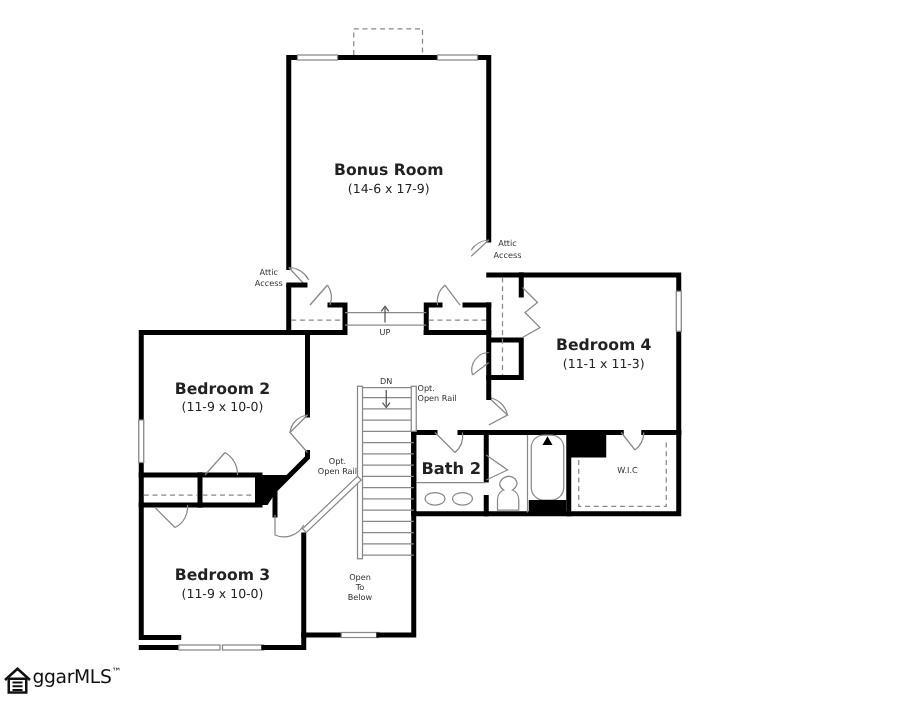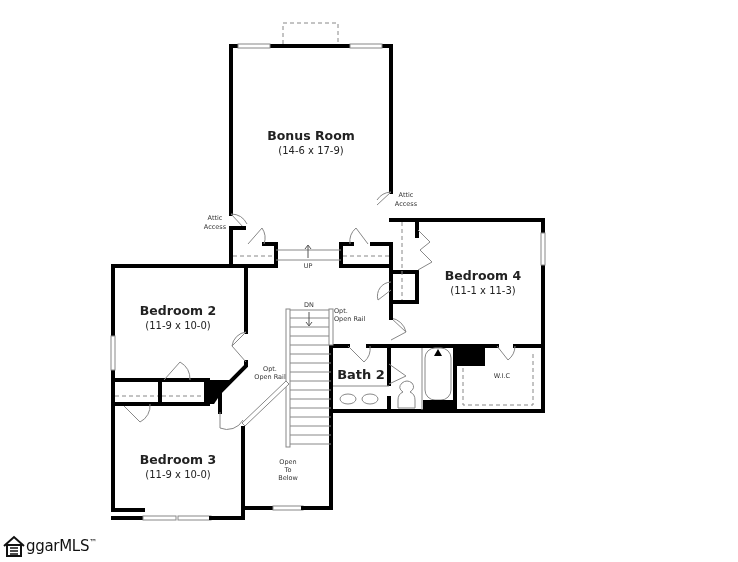--- a/index.html
+++ b/index.html
@@ -9,21 +9,21 @@
   .wall-fill { fill: #000; stroke: none; }
   .thin { stroke: #888; stroke-width: 1; fill: none; }
   .thin-dk { stroke: #555; stroke-width: 1; fill: none; }
   .dash { stroke: #888; stroke-width: 1; fill: none; stroke-dasharray: 4 3; }
   .win { fill: #fff; stroke: #888; stroke-width: 1; }
   .room-name { font-family: "DejaVu Sans", sans-serif; font-size: 12.5px; font-weight: 600; fill: #222; text-anchor: middle; }
   .room-dim { font-family: "DejaVu Sans", sans-serif; font-size: 10px; fill: #222; text-anchor: middle; }
   .note { font-family: "DejaVu Sans", sans-serif; font-size: 6.5px; fill: #333; text-anchor: middle; }
   .note-l { font-family: "DejaVu Sans", sans-serif; font-size: 6.5px; fill: #333; text-anchor: start; }
   .bath-name { font-family: "DejaVu Sans", sans-serif; font-size: 13px; font-weight: 600; fill: #222; text-anchor: middle; }
-  .logo { position: absolute; left: 2px; top: 532px; height: 28px; display: flex; align-items: center; }
+  .logo { position: absolute; left: 2px; top: 532px; height: 28px; display: flex; }
   .logo-text { font-family: "DejaVu Sans", sans-serif; font-size: 15px; color: #111; letter-spacing: -0.3px; }
   .logo-text sup { font-size: 8px; }
 </style>
 </head>
 <body>
 
 <svg id="plan" viewBox="0 0 738 562" xmlns="http://www.w3.org/2000/svg">
 
   <g>
 

